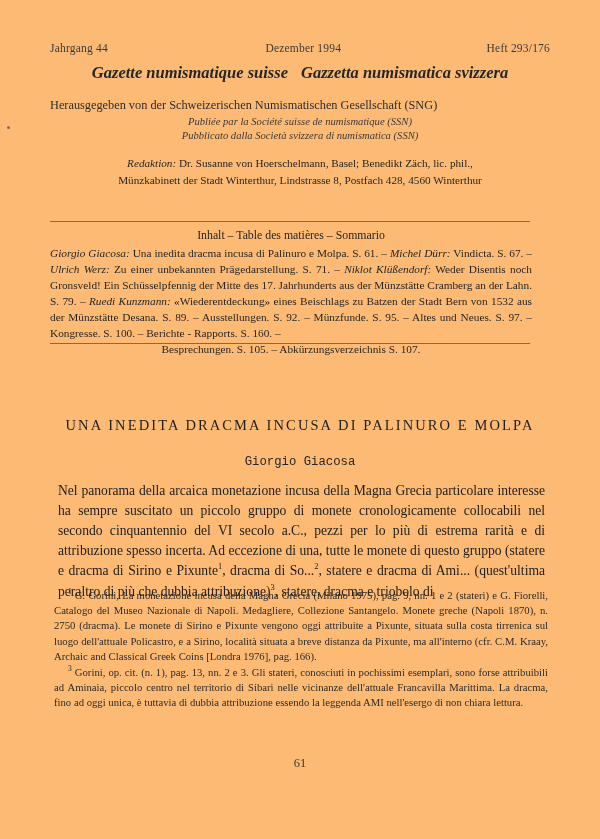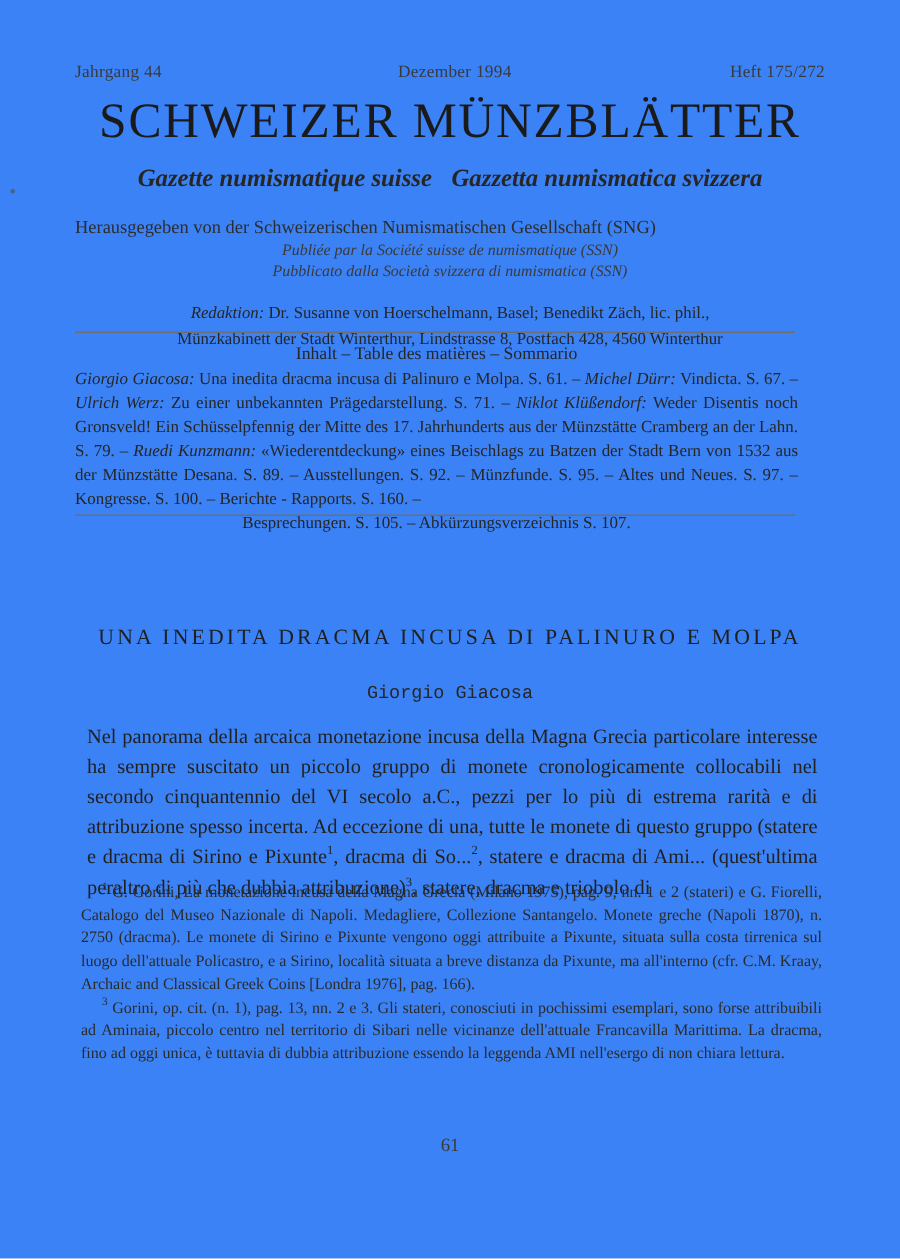--- a/index.html
+++ b/index.html
@@ -4,21 +4,21 @@
 <style>
   html, body {
     margin: 0;
     padding: 0;
     background: #ffffff;
   }
   .page {
     position: relative;
     width: 600px;
     height: 839px;
-    background: #3b82f6;
+    background: #fdba74;
     overflow: hidden;
     font-family: "Liberation Serif", "DejaVu Serif", serif;
     color: #2a2a2a;
     box-sizing: border-box;
   }
 
   
   .scan-dot {
     position: absolute;
     left: 7px;
@@ -205,24 +205,23 @@
 
 <div class="page">
 
   <div class="scan-dot"></div>
 
   <div class="masthead">
 
     <div class="issue-line">
       <span>Jahrgang 44</span>
       <span class="mid">Dezember 1994</span>
-      <span>Heft 175/272</span>
-    </div>
-
-    <div class="journal-title">SCHWEIZER MÜNZBLÄTTER</div>
+      <span>Heft 293/176</span>
+    </div>
+
 
     <div class="journal-subtitle">
       <span>Gazette numismatique suisse</span><span class="gap"></span><span>Gazzetta numismatica svizzera</span>
     </div>
 
     <div class="publisher">Herausgegeben von der Schweizerischen Numismatischen Gesellschaft (SNG)</div>
     <div class="publisher-sub">Publiée par la Société suisse de numismatique (SSN)</div>
     <div class="publisher-sub">Pubblicato dalla Società svizzera di numismatica (SSN)</div>
 
     <div class="redaktion">

